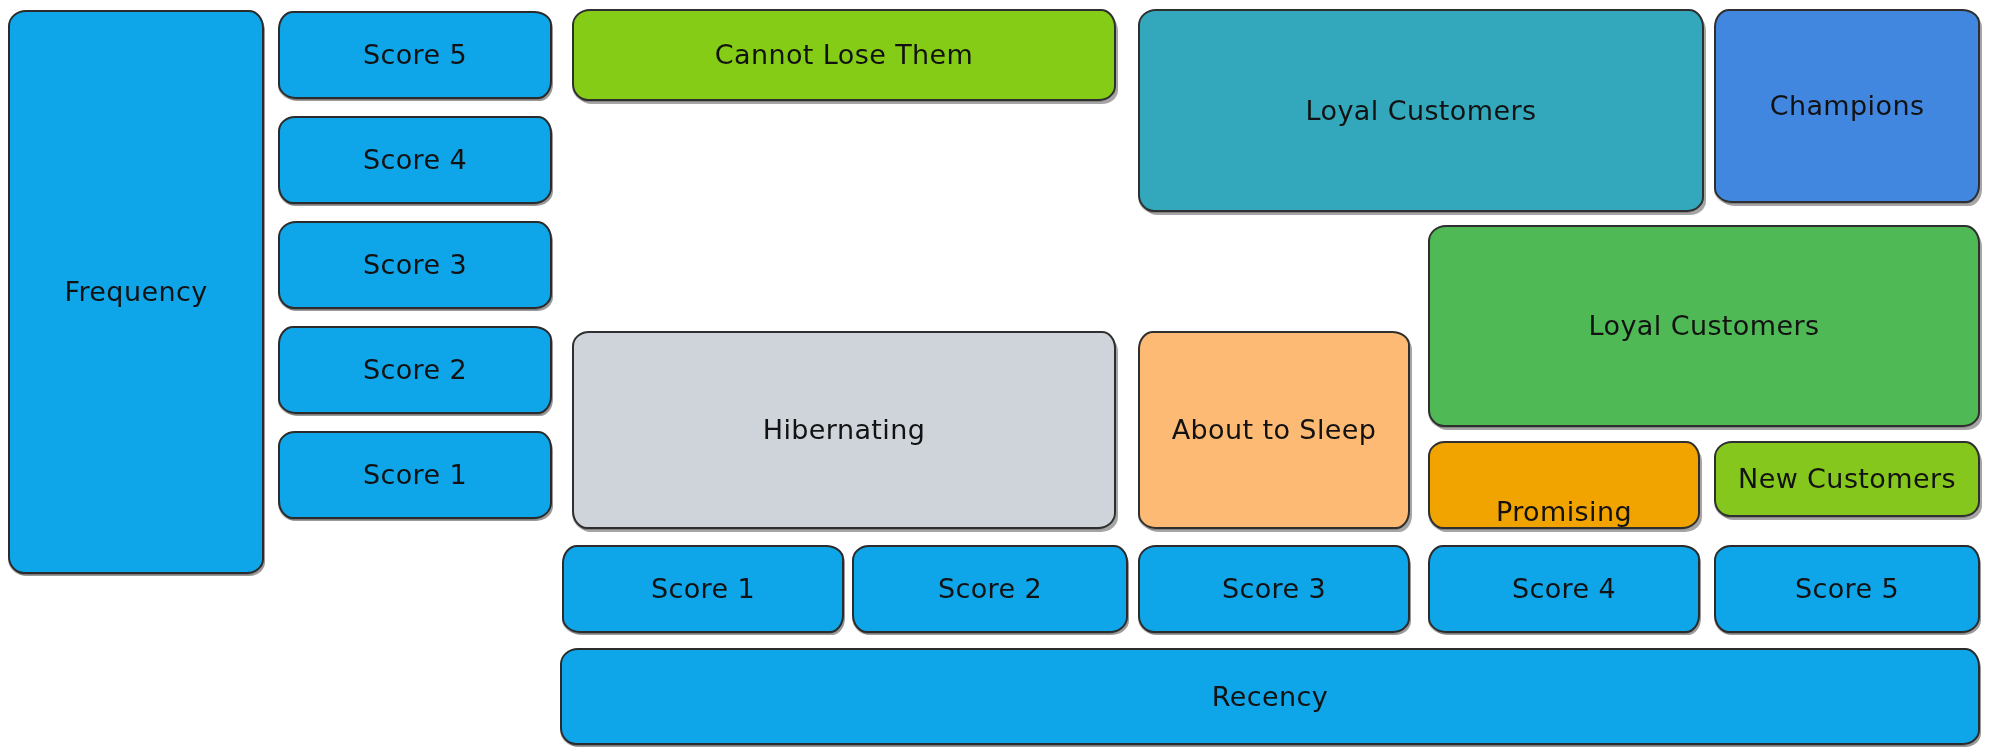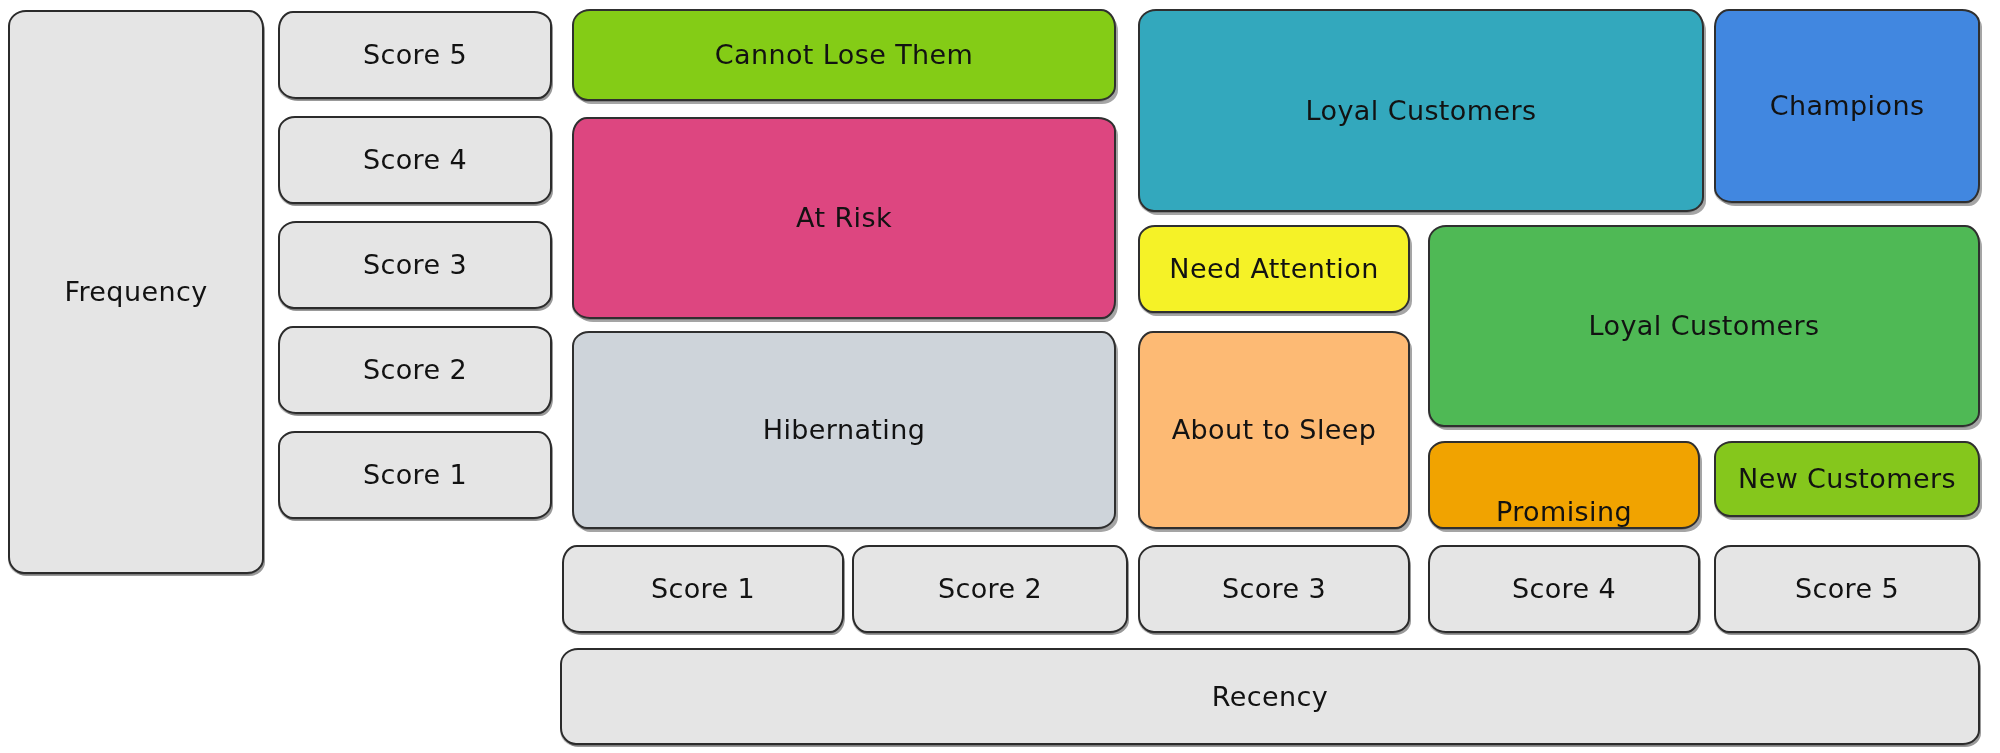--- a/index.html
+++ b/index.html
@@ -20,21 +20,21 @@
     border-radius:16px;
     color:#121212;
     font-size:27px;
     letter-spacing:.4px;
     line-height:1.15;
     font-family:"DejaVu Sans", sans-serif;
     font-weight:400;
   }
   
   .plain{
-    background:#e5e5e5;
+    background:#0ea5e9;
     border:2px solid #2b2b2b;
     box-shadow:2px 3px 0 -1px rgba(70,70,70,.55),
                -1px 2px 0 -1px rgba(70,70,70,.35);
   }
   
   .filled{
     border:2px solid #2f2f2f;
     box-shadow:3px 4px 0 -1px rgba(55,55,55,.45),
                -1px 2px 0 -1px rgba(55,55,55,.3);
   }
@@ -74,39 +74,33 @@
   </div>
 
   <div class="box plain w3" style="left:278px;top:431px;width:274px;height:88px;">
     <span class="label">Score 1</span>
   </div>
 
   <div class="box filled w1" style="left:572px;top:9px;width:544px;height:92px;background:#84cc16;">
     <span class="label">Cannot Lose Them</span>
   </div>
 
-  <div class="box filled w2" style="left:572px;top:117px;width:544px;height:202px;background:#dd4680;">
-    <span class="label">At Risk</span>
-  </div>
 
   <div class="box filled w3" style="left:572px;top:331px;width:544px;height:198px;background:#ced4da;">
     <span class="label">Hibernating</span>
   </div>
 
   <div class="box filled w1" style="left:1138px;top:9px;width:566px;height:203px;background:#33a8bd;">
     <span class="label">Loyal Customers</span>
   </div>
 
   <div class="box filled w2" style="left:1714px;top:9px;width:266px;height:194px;background:#4187e0;">
     <span class="label">Champions</span>
   </div>
 
-  <div class="box filled w3" style="left:1138px;top:225px;width:272px;height:88px;background:#f5f227;">
-    <span class="label">Need Attention</span>
-  </div>
 
   <div class="box filled w1" style="left:1428px;top:225px;width:552px;height:202px;background:#4fb955;">
     <span class="label">Loyal Customers</span>
   </div>
 
   <div class="box filled w2" style="left:1138px;top:331px;width:272px;height:198px;background:#fdba74;">
     <span class="label">About to Sleep</span>
   </div>
 
   <div class="box filled w3" style="left:1428px;top:441px;width:272px;height:88px;background:#f1a300;align-items:flex-end;">

